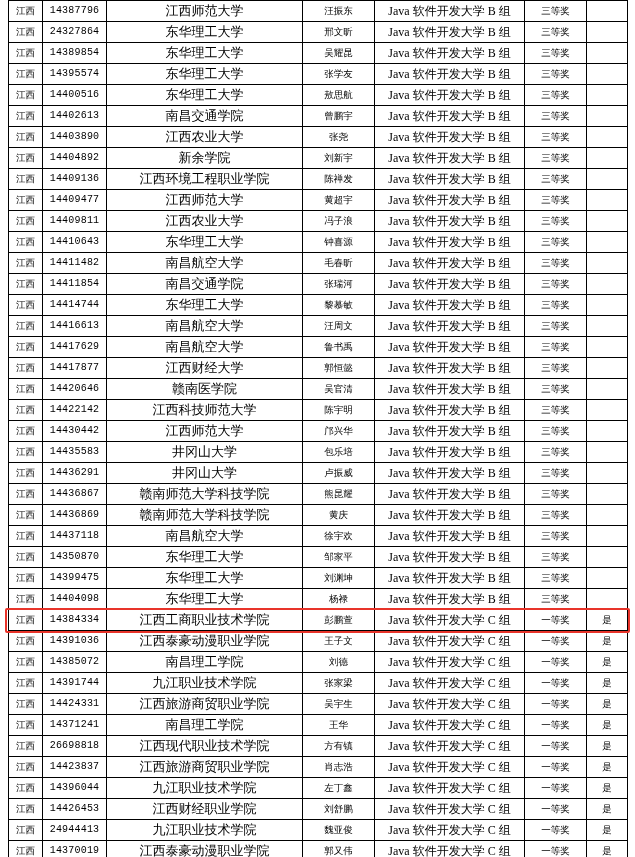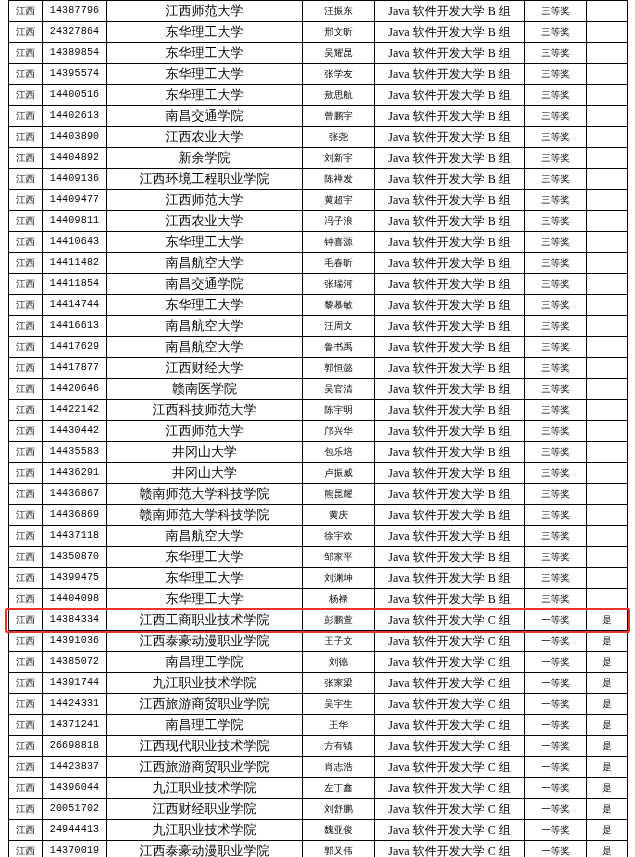--- a/index.html
+++ b/index.html
@@ -412,21 +412,21 @@
           <td>江西</td>
           <td class="idnum">14396044</td>
           <td class="school">九江职业技术学院</td>
           <td>左丁鑫</td>
           <td class="group">Java 软件开发大学 C 组</td>
           <td>一等奖</td>
           <td>是</td>
         </tr>
         <tr>
           <td>江西</td>
-          <td class="idnum">20051702</td>
+          <td class="idnum">14426453</td>
           <td class="school">江西财经职业学院</td>
           <td>刘舒鹏</td>
           <td class="group">Java 软件开发大学 C 组</td>
           <td>一等奖</td>
           <td>是</td>
         </tr>
         <tr>
           <td>江西</td>
           <td class="idnum">24944413</td>
           <td class="school">九江职业技术学院</td>

